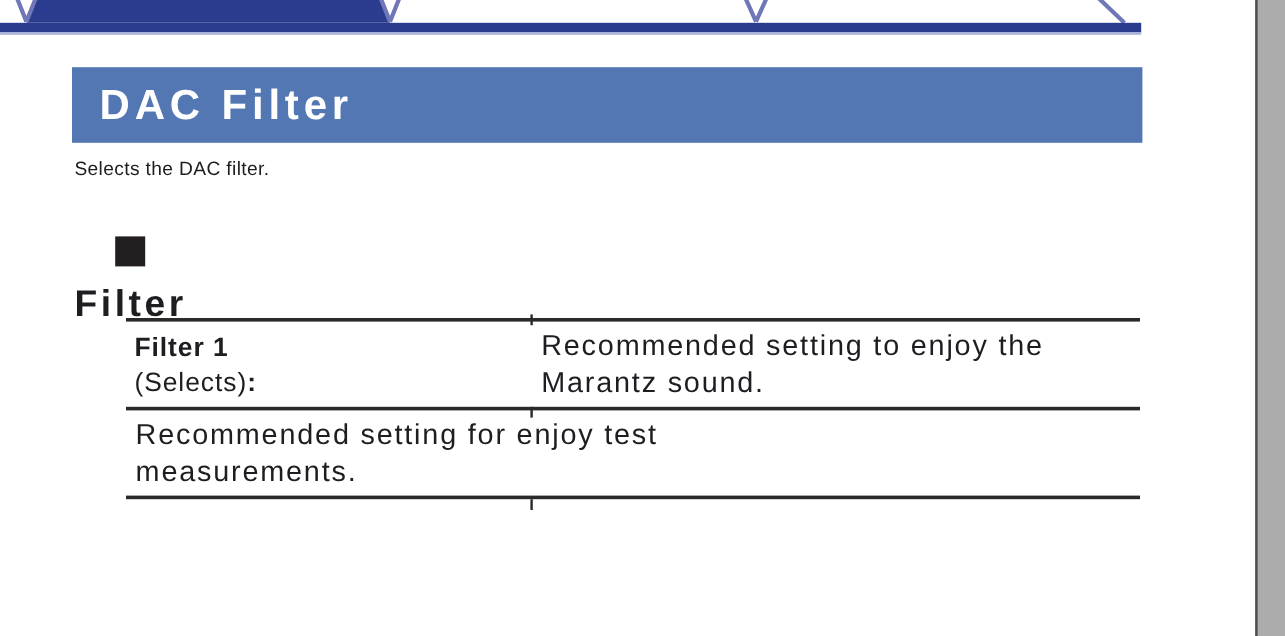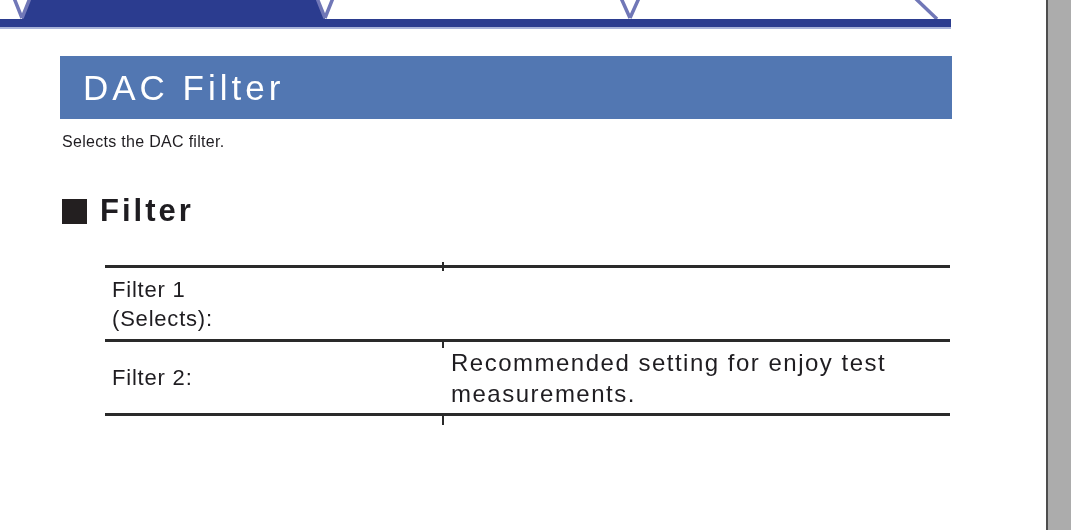--- a/index.html
+++ b/index.html
@@ -26,35 +26,35 @@
   
   .title-bar {
     position:absolute; left:60px; top:56px;
     width:892px; height:63px;
     background:#5277B2;
     display:flex; align-items:center;
     padding-left:23px;
   }
   .title-bar h1 {
     color:#ffffff;
-    font-size:35px; font-weight:normal;
+    font-size:35px; font-weight:bold;
     letter-spacing:4px;
     white-space:nowrap;
   }
 
   .intro {
     position:absolute; left:62px; top:128px;
     font-size:16px; line-height:28px;
     letter-spacing:0.3px;
   }
 
   .section-heading {
     position:absolute; left:62px; top:197px;
     height:28px;
-    display:flex; align-items:center; gap:13px;
+    display:flex; align-items:center; gap:13px;flex-direction:column;
   }
   .section-heading .bullet {
     width:25px; height:25px; background:#231F20; flex:0 0 auto;
   }
   .section-heading h2 {
     font-size:31px; font-weight:bold; letter-spacing:3px;
     white-space:nowrap;
   }
 
   
@@ -66,21 +66,21 @@
   .trow {
     display:flex; align-items:center;
     min-height:74px;
     border-top:3px solid #2A2A2A;
   }
   .cell-term {
     width:338px; flex:0 0 auto;
     padding-left:7px;
     font-size:22px; line-height:29px; letter-spacing:0.8px;
   }
-  .cell-term .b { font-weight:normal; }
+  .cell-term .b { font-weight:bold; }
   .cell-def {
     flex:1 1 auto;
     padding-left:8px;
     font-size:24px; line-height:31px; letter-spacing:1.5px;
   }
   .tick {
     position:absolute; left:337px;
     width:2px; height:9px; background:#2A2A2A;
   }
   .tick.t1 { top:-3px; }
@@ -120,24 +120,25 @@
 <div class="dtable">
   <div class="tick t1"></div>
   <div class="tick t2"></div>
   <div class="tick t3"></div>
 
   <div class="trow">
     <div class="cell-term">
       <div><span class="b">Filter 1</span></div>
       <div><span>(Selects)</span><span class="b">:</span></div>
     </div>
+    <div class="cell-def">
+      <div>Recommended setting to enjoy the</div>
+      <div>Marantz sound.</div>
+    </div>
   </div>
 
   <div class="trow">
-    <div class="cell-term">
-      <div><span class="b">Filter 2:</span></div>
-    </div>
     <div class="cell-def">
       <div>Recommended setting for enjoy test</div>
       <div>measurements.</div>
     </div>
   </div>
 </div>
 
 </body></html>

